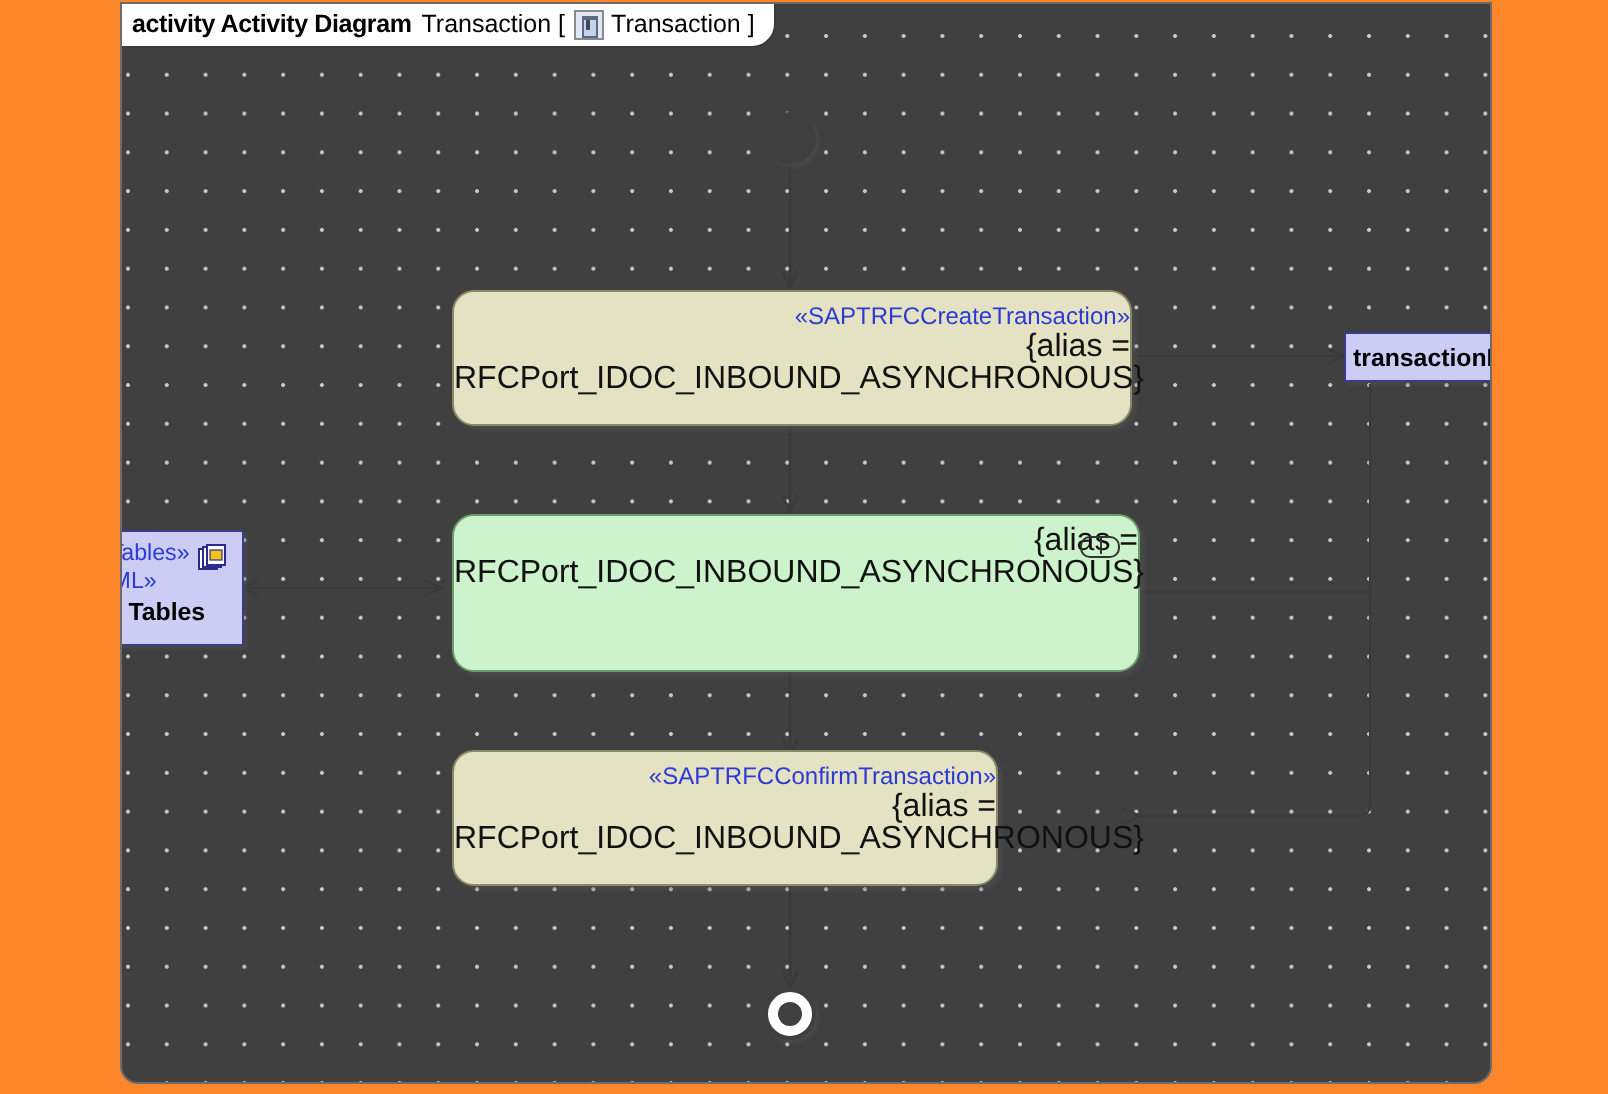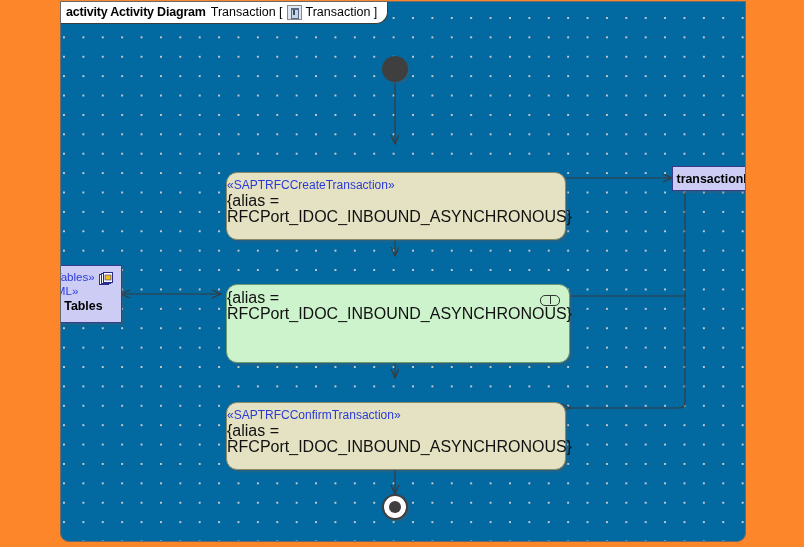--- a/index.html
+++ b/index.html
@@ -5,21 +5,21 @@
   html,body{margin:0;padding:0;}
   body{
     width:804px;height:547px;overflow:hidden;
     background:#fd862b;
     font-family:"Liberation Sans", sans-serif;
     position:relative;
   }
   
   #frame{
     position:absolute;left:60px;top:1px;width:686px;height:541px;
-    background:#0369a1;
+    background:#404040;
     border:1px solid #6b6b6b;
     border-radius:0 0 9px 9px;
     box-sizing:border-box;
     overflow:hidden;
   }
   #grid{
     position:absolute;left:0;top:0;right:0;bottom:0;
     background-image:
       radial-gradient(circle at 1px 1px, #c9c9c9 0.9px, transparent 1.1px);
     background-size:19.4px 19.4px;
@@ -55,24 +55,23 @@
     content:"";position:absolute;left:5px;top:4px;width:2px;height:5px;
     background:#3d4a60;
   }
   svg#wires{position:absolute;left:0;top:0;width:686px;height:541px;z-index:2;}
 
   
   .action{
     position:absolute;z-index:3;box-sizing:border-box;
     border:1px solid #7e7e5a;
     border-radius:11px;
-    text-align:left;
+    text-align:right;
     box-shadow:2px 2px 2px rgba(90,90,90,.38);
     padding-top:5px;
-    margin-top:27px;
   }
   .action.beige{background:#e4e2c2;border-color:#8a8a66;}
   .action.green{background:#cdf3cd;border-color:#6d9c6d;}
   .action .stereo{
     color:#2b3ad6;font-size:12px;line-height:15px;
   }
   .action .title{
     font-weight:bold;color:#000;font-size:12.5px;line-height:16px;
   }
   .action .prop{
@@ -166,21 +165,21 @@
   <div class="action beige" style="left:165px;top:143px;width:340px;height:68px;">
     <div class="stereo">«SAPTRFCCreateTransaction»</div>
     <div class="prop">{alias = RFCPort_IDOC_INBOUND_ASYNCHRONOUS}</div>
   </div>
 
   <div class="action green" style="left:165px;top:255px;width:344px;height:79px;">
     <span class="rake"></span>
     <div class="prop">{alias = RFCPort_IDOC_INBOUND_ASYNCHRONOUS}</div>
   </div>
 
-  <div class="action beige" style="left:165px;top:373px;width:340px;height:68px;">
+  <div class="action beige" style="left:165px;top:373px;width:273px;height:68px;">
     <div class="stereo">«SAPTRFCConfirmTransaction»</div>
     <div class="prop">{alias = RFCPort_IDOC_INBOUND_ASYNCHRONOUS}</div>
   </div>
 
   <div class="final" style="left:321px;top:492px;"></div>
 
   <div class="objnode" style="left:-63px;top:263px;width:124px;height:58px;padding-top:4px;">
     <svg class="doc-icon" viewBox="0 0 15 14">
       <rect x="0.5" y="2.5" width="9" height="10" fill="#ffffff" stroke="#2b2b8e"></rect>
       <rect x="2.5" y="1.5" width="9" height="10" fill="#ffffff" stroke="#2b2b8e"></rect>

